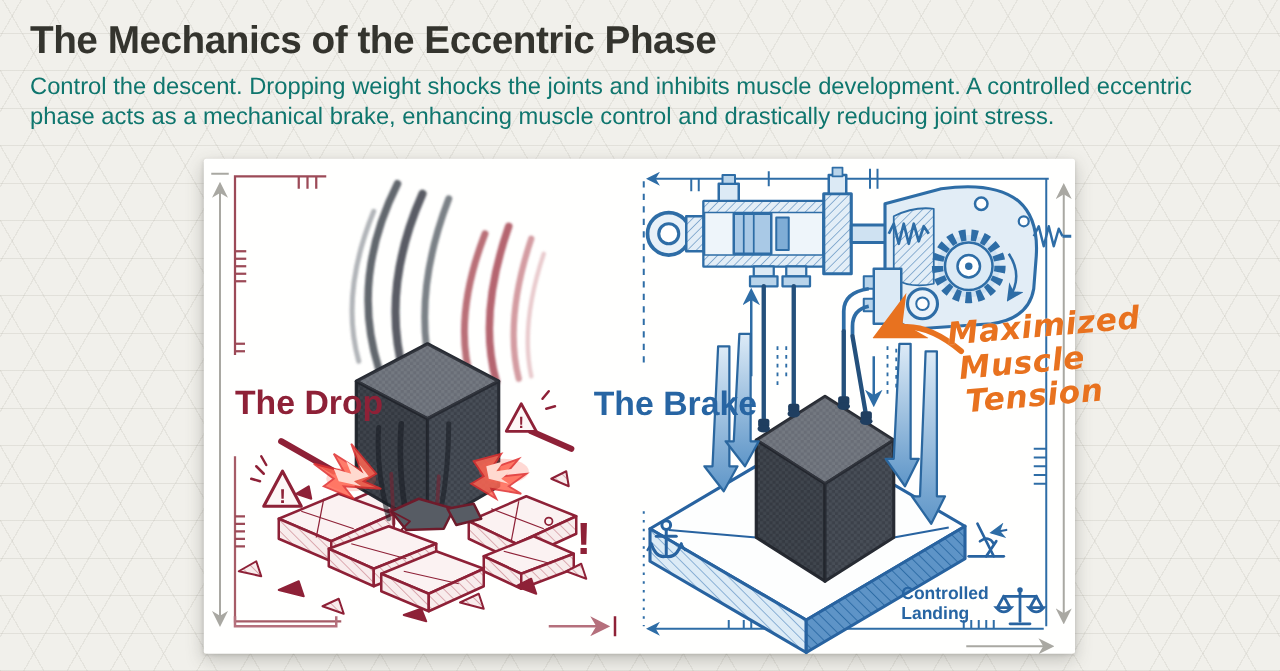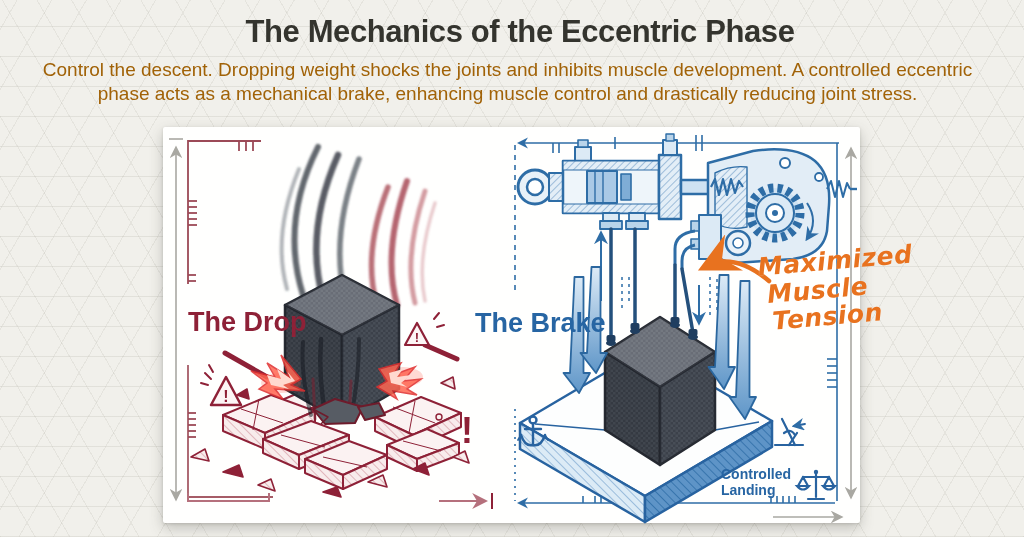--- a/index.html
+++ b/index.html
@@ -5,26 +5,26 @@
   html,body{margin:0;padding:0;}
   body{
     width:1024px;height:537px;overflow:hidden;position:relative;
     font-family:"Liberation Sans",sans-serif;
     background-color:#f1f0eb;
     background-image:
       repeating-linear-gradient(0deg, rgba(186,184,174,.28) 0 1px, transparent 1px 30px),
       repeating-linear-gradient(60deg, rgba(186,184,174,.22) 0 1px, transparent 1px 30px),
       repeating-linear-gradient(-60deg, rgba(186,184,174,.22) 0 1px, transparent 1px 30px);
   }
-  .hdr{position:absolute;left:40px;top:14px;width:960px;text-align:center;}
+  .hdr{position:absolute;left:24px;top:14px;width:960px;}
   .hdr h1{
     margin:0;font-size:31px;font-weight:700;color:#34342e;letter-spacing:-.4px;
   }
   .hdr p{
-    margin:8px 0 0 0;font-size:19px;line-height:1.27;color:#a16207;max-width:935px;
+    margin:8px 0 0 0;font-size:19px;line-height:1.27;color:#0f766e;max-width:935px;
   }
   .card{
     position:absolute;left:163px;top:127px;width:697px;height:396px;
     background:#fffffe;border-radius:2px;
     box-shadow:0 5px 14px rgba(70,68,60,.28), 0 1px 3px rgba(70,68,60,.18);
   }
   .card svg{display:block;overflow:visible;}
   .annot{
     position:absolute;left:760px;top:247px;z-index:5;
     color:#e8721f;font-style:italic;font-weight:700;font-size:25px;line-height:1.1;

